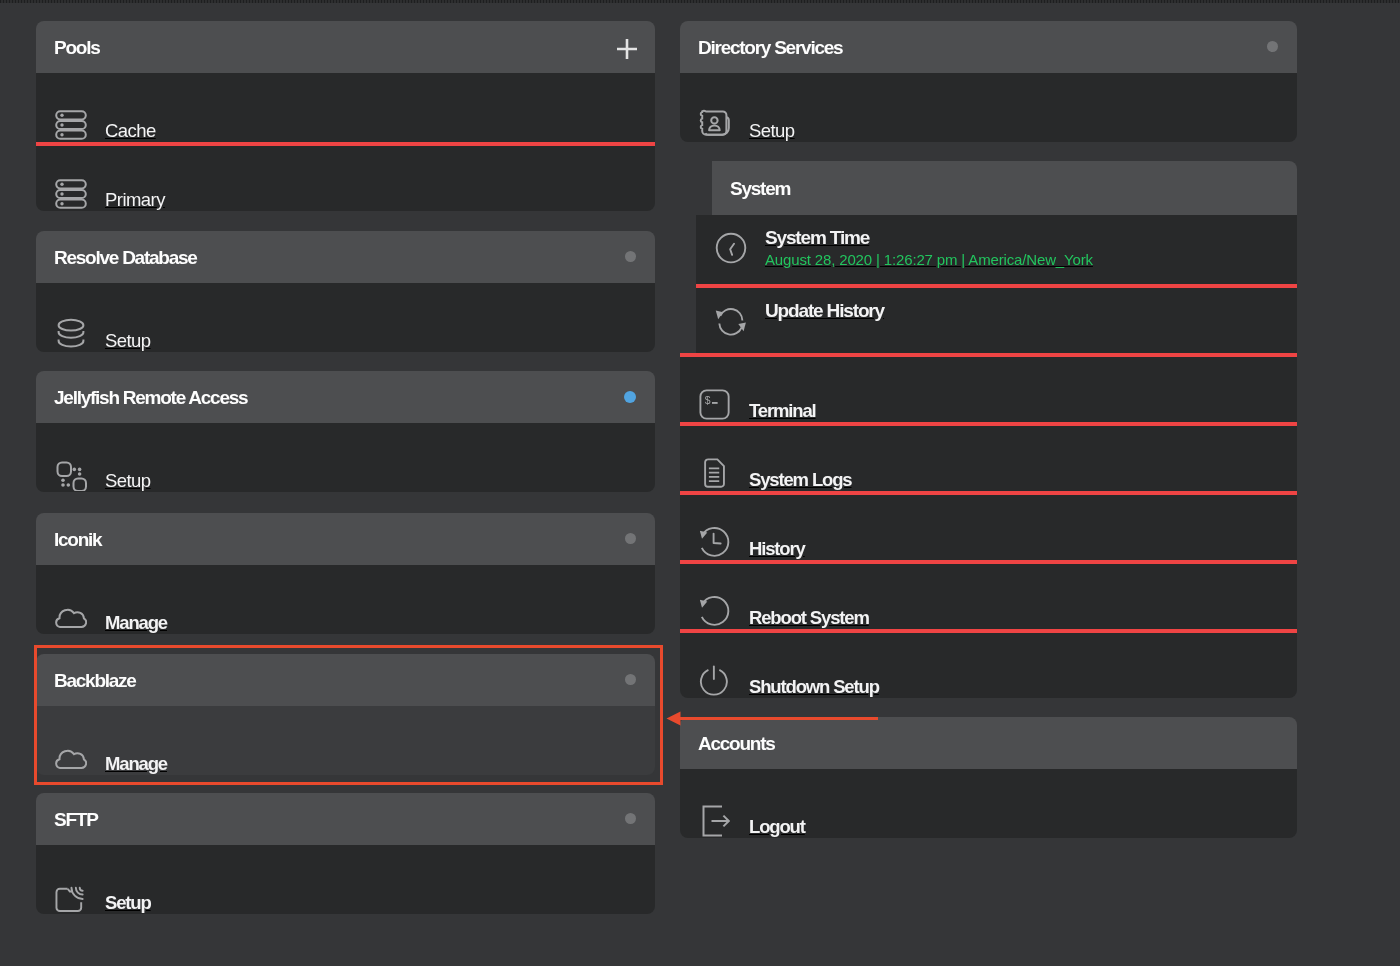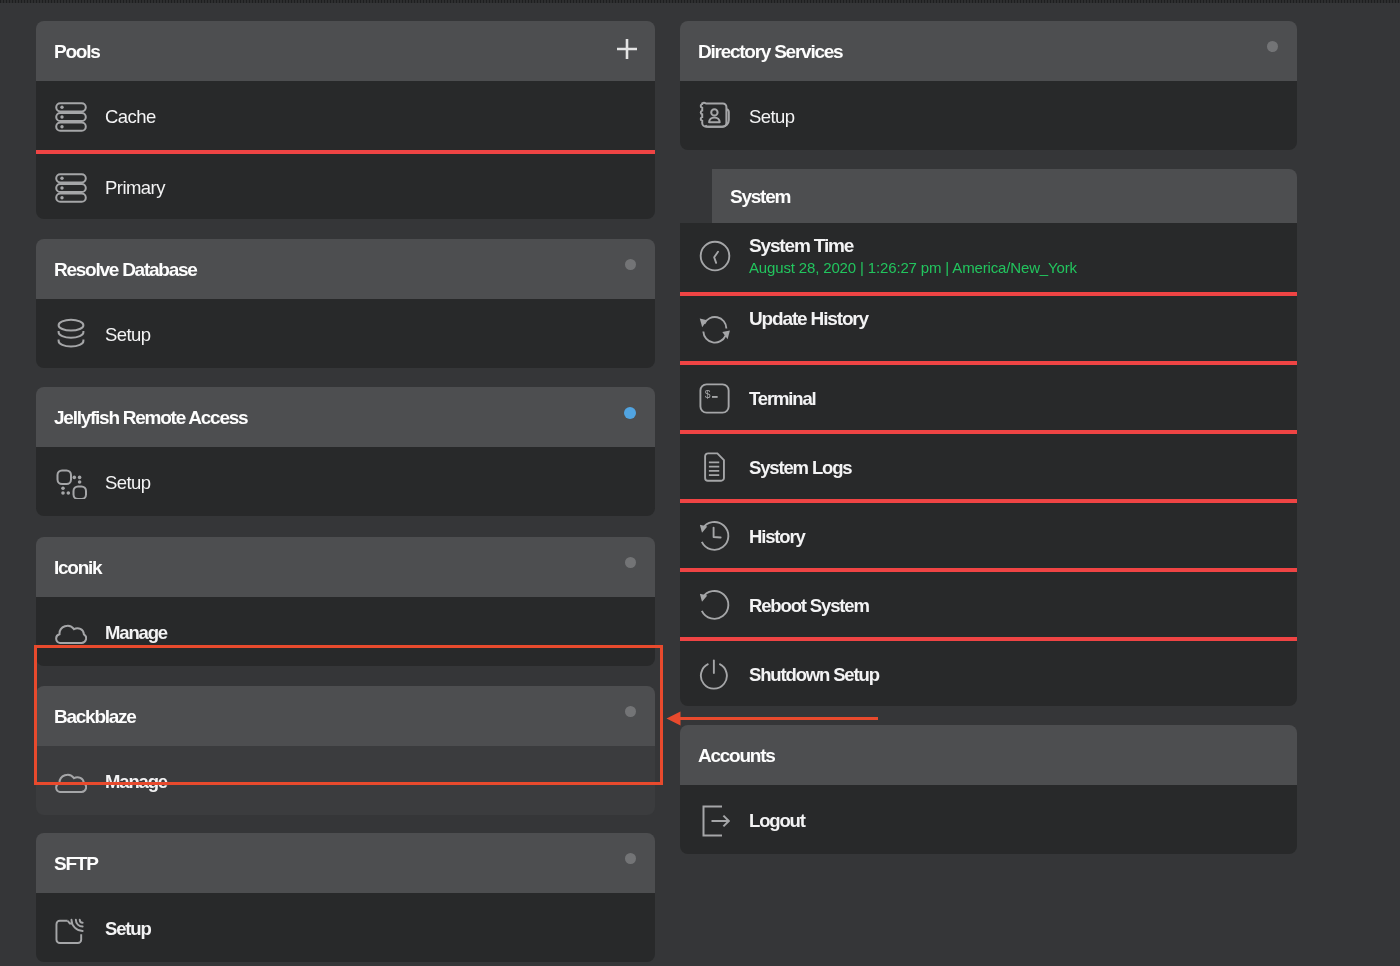--- a/index.html
+++ b/index.html
@@ -5,31 +5,31 @@
   html,body{margin:0;padding:0;}
   body{width:1400px;height:966px;background:#353638;overflow:hidden;position:relative;
        font-family:"Liberation Sans", sans-serif;}
   .topstrip{position:absolute;left:0;top:0;width:1400px;height:3px;
     background:repeating-linear-gradient(90deg,#1e1f20 0 1.5px,#2d2e2f 1.5px 3px);}
   .col{position:absolute;top:21px;}
   .colL{left:36px;width:619px;}
   .colR{left:680px;width:617px;}
   .card{border-radius:8px;overflow:hidden;margin-bottom:19px;}
   .card.mb20{margin-bottom:20px;}
-  .hd{position:relative;height:60px;background:#4d4e50;display:flex;align-items:center;
+  .hd{position:relative;height:52px;background:#4d4e50;display:flex;align-items:center;
       padding-left:18px;padding-top:2px;box-sizing:border-box;color:#fdfdfd;font-size:19px;font-weight:bold;letter-spacing:-1.25px;}
   .hd.h54{height:54px;margin-left:32px;}
-  .row{position:relative;height:69px;background:#28292a;display:flex;align-items:center;
-       padding-left:19px;padding-top:2px;box-sizing:border-box;}
+  .row{position:relative;height:69px;background:#28292a;display:flex;align-items:flex-end;
+       padding-left:19px;padding-top:2px;box-sizing:border-box;text-decoration:underline;}
   .row + .row{border-top:4px solid #ef4444;}
   .row.hl{background:#3b3c3e;}
   .ic{width:32px;height:34px;flex:0 0 32px;display:flex;align-items:center;justify-content:center;}
   .t{margin-left:18px;font-size:18.5px;color:#f3f3f4;letter-spacing:-0.55px;}
   .t.b{font-weight:bold;letter-spacing:-1.15px;}
-  .two{display:block;padding-top:11px;}
+  .two{display:block;padding-top:11px;margin-left:16px;}
   .two .ic{position:absolute;left:19px;top:17px;}
   .two .tt{margin-left:50px;font-size:19px;font-weight:bold;color:#f3f3f4;line-height:23px;letter-spacing:-1.15px;}
   .two .ts{margin-left:50px;font-size:15px;color:#22c55e;line-height:21px;letter-spacing:-0.15px;margin-top:0;}
   .dot{position:absolute;right:19px;top:20px;width:11px;height:11px;border-radius:50%;background:#737476;}
   .dot.blue{background:#51a4e1;width:12px;height:12px;top:20px;}
   .plus{position:absolute;right:17px;top:17px;}
   .redbox{position:absolute;left:34px;top:645px;width:629px;height:140px;box-sizing:border-box;
           border:3px solid #e84a2d;}
   .arrow{position:absolute;left:664px;top:708px;}
   svg.icon{stroke:#a5a6a8;fill:none;stroke-width:2;}

